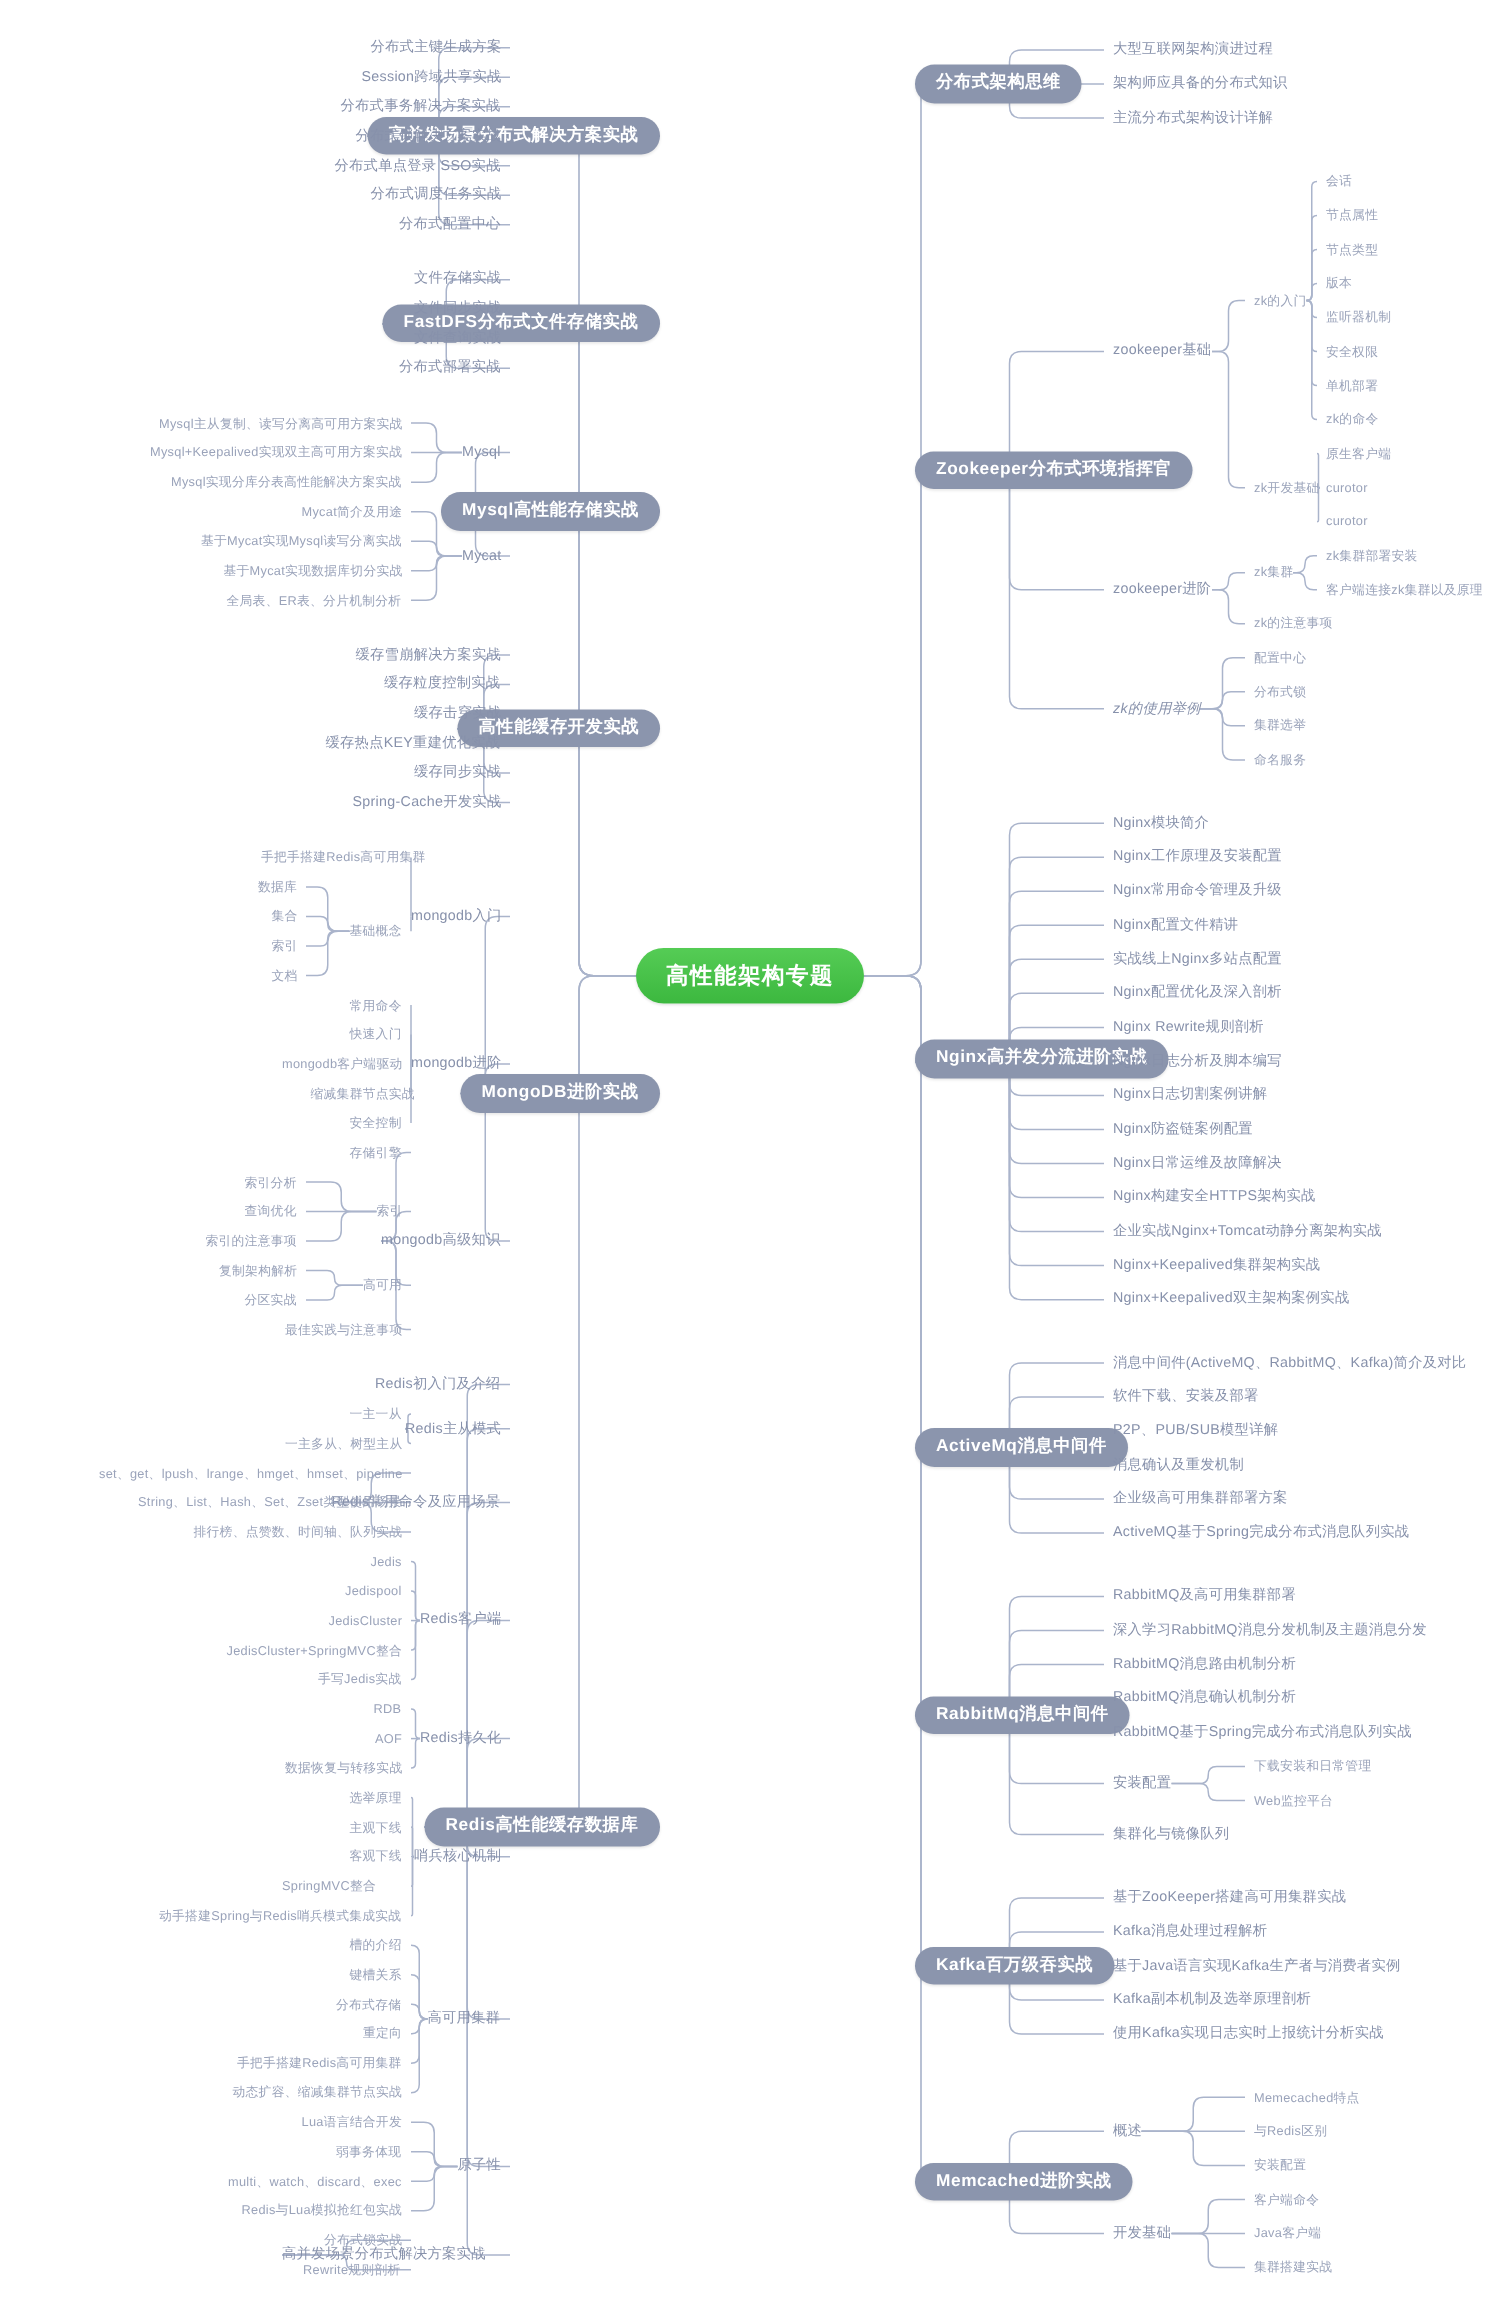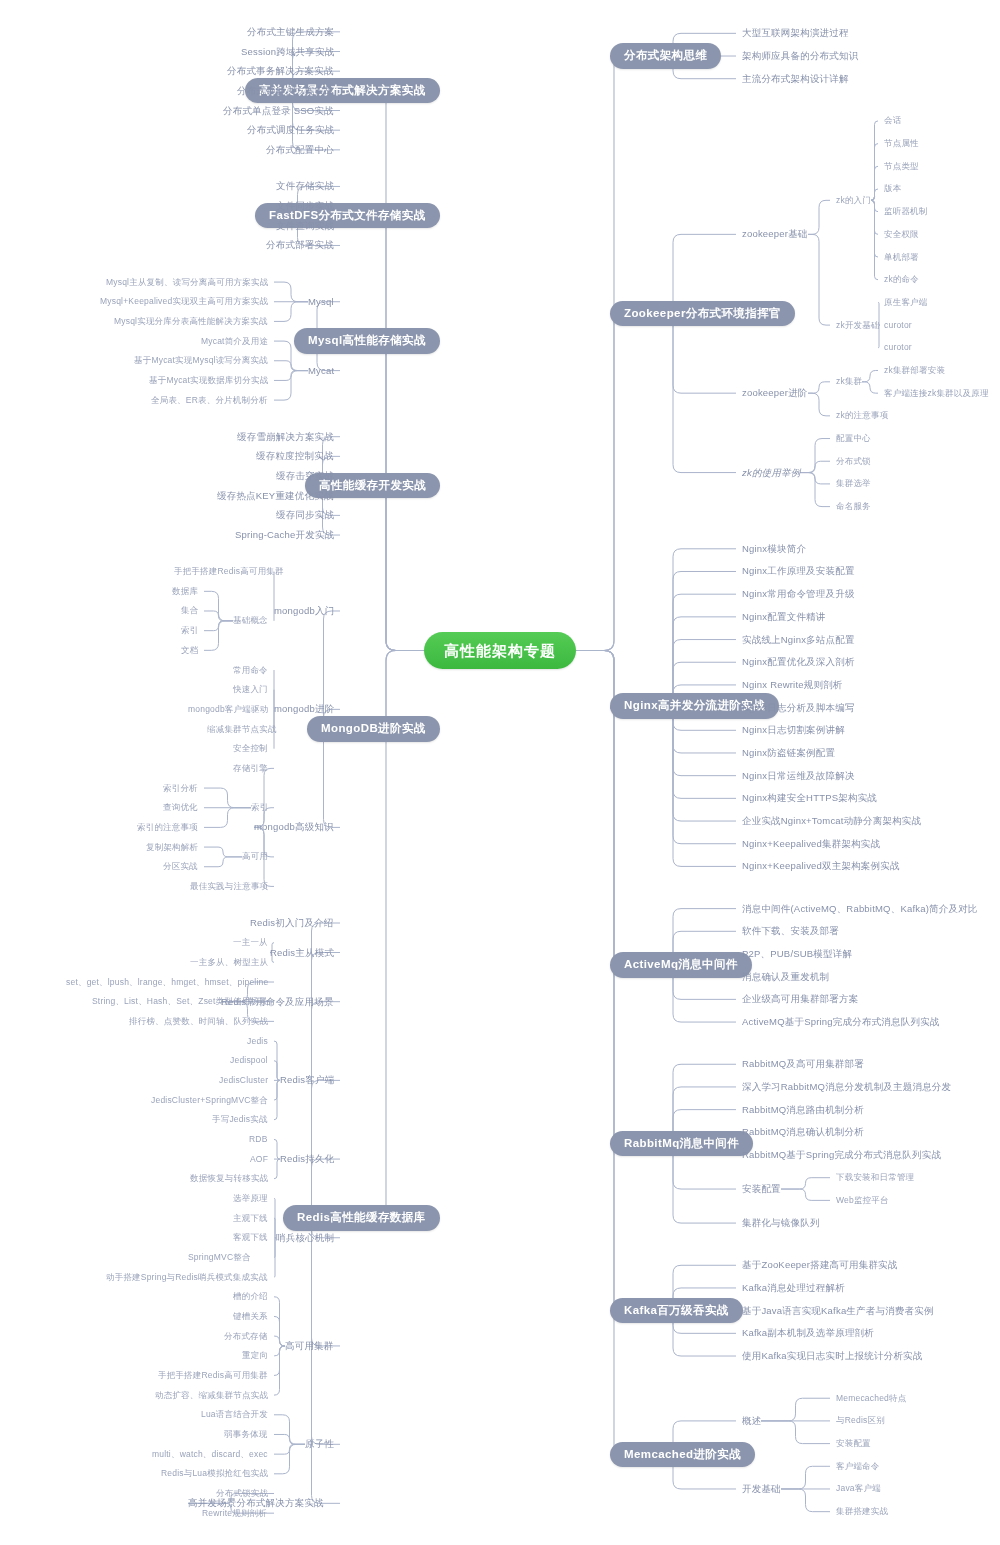--- a/index.html
+++ b/index.html
@@ -291,21 +291,21 @@
     <div class="node lvl3 ra" style="top: 1213.58px; left: 233px;">主观下线</div>
     <div class="node lvl3 ra" style="top: 1233.26px; left: 233px;">客观下线</div>
     <div class="node lvl3 ra" style="top: 1252.93px; left: 188px;">SpringMVC整合</div>
     <div class="node lvl3 ra" style="top: 1272.6px; left: 106px;">动手搭建Spring与Redis哨兵模式集成实战</div>
     <div class="node lvl2 ra" style="top: 1340.95px; left: 285px;">高可用集群</div>
     <div class="node lvl3 ra" style="top: 1292.27px; left: 233px;">槽的介绍</div>
     <div class="node lvl3 ra" style="top: 1311.94px; left: 233px;">键槽关系</div>
     <div class="node lvl3 ra" style="top: 1331.62px; left: 224px;">分布式存储</div>
     <div class="node lvl3 ra" style="top: 1351.29px; left: 242px;">重定向</div>
     <div class="node lvl3 ra" style="top: 1370.96px; left: 158px;">手把手搭建Redis高可用集群</div>
-    <div class="node lvl3 ra" style="top: 1390.63px; left: 155px;">动态扩容、缩减集群节点实战</div>
+    <div class="node lvl3 ra" style="top: 1390.63px; left: 155px; font-family: Liberation Mono, monospace;">动态扩容、缩减集群节点实战</div>
     <div class="node lvl2 ra" style="top: 1439.31px; left: 305px;">原子性</div>
     <div class="node lvl3 ra" style="top: 1410.3px; left: 201px;">Lua语言结合开发</div>
     <div class="node lvl3 ra" style="top: 1429.98px; left: 224px;">弱事务体现</div>
     <div class="node lvl3 ra" style="top: 1449.65px; left: 152px;">multi、watch、discard、exec</div>
     <div class="node lvl3 ra" style="top: 1469.32px; left: 161px;">Redis与Lua模拟抢红包实战</div>
     <div class="node lvl2 ra" style="top: 1498.33px; left: 188px;">高并发场景分布式解决方案实战</div>
     <div class="node lvl3 ra" style="top: 1488.99px; left: 216px;">分布式锁实战</div>
     <div class="node lvl3 ra" style="top: 1508.66px; left: 202px;">Rewrite规则剖析</div>
     <div class="node branch" style="top: 43.0305px; left: 610px;">分布式架构思维</div>
     <div class="node lvl2 la" style="top: 28.3435px; left: 742px;">大型互联网架构演进过程</div>

